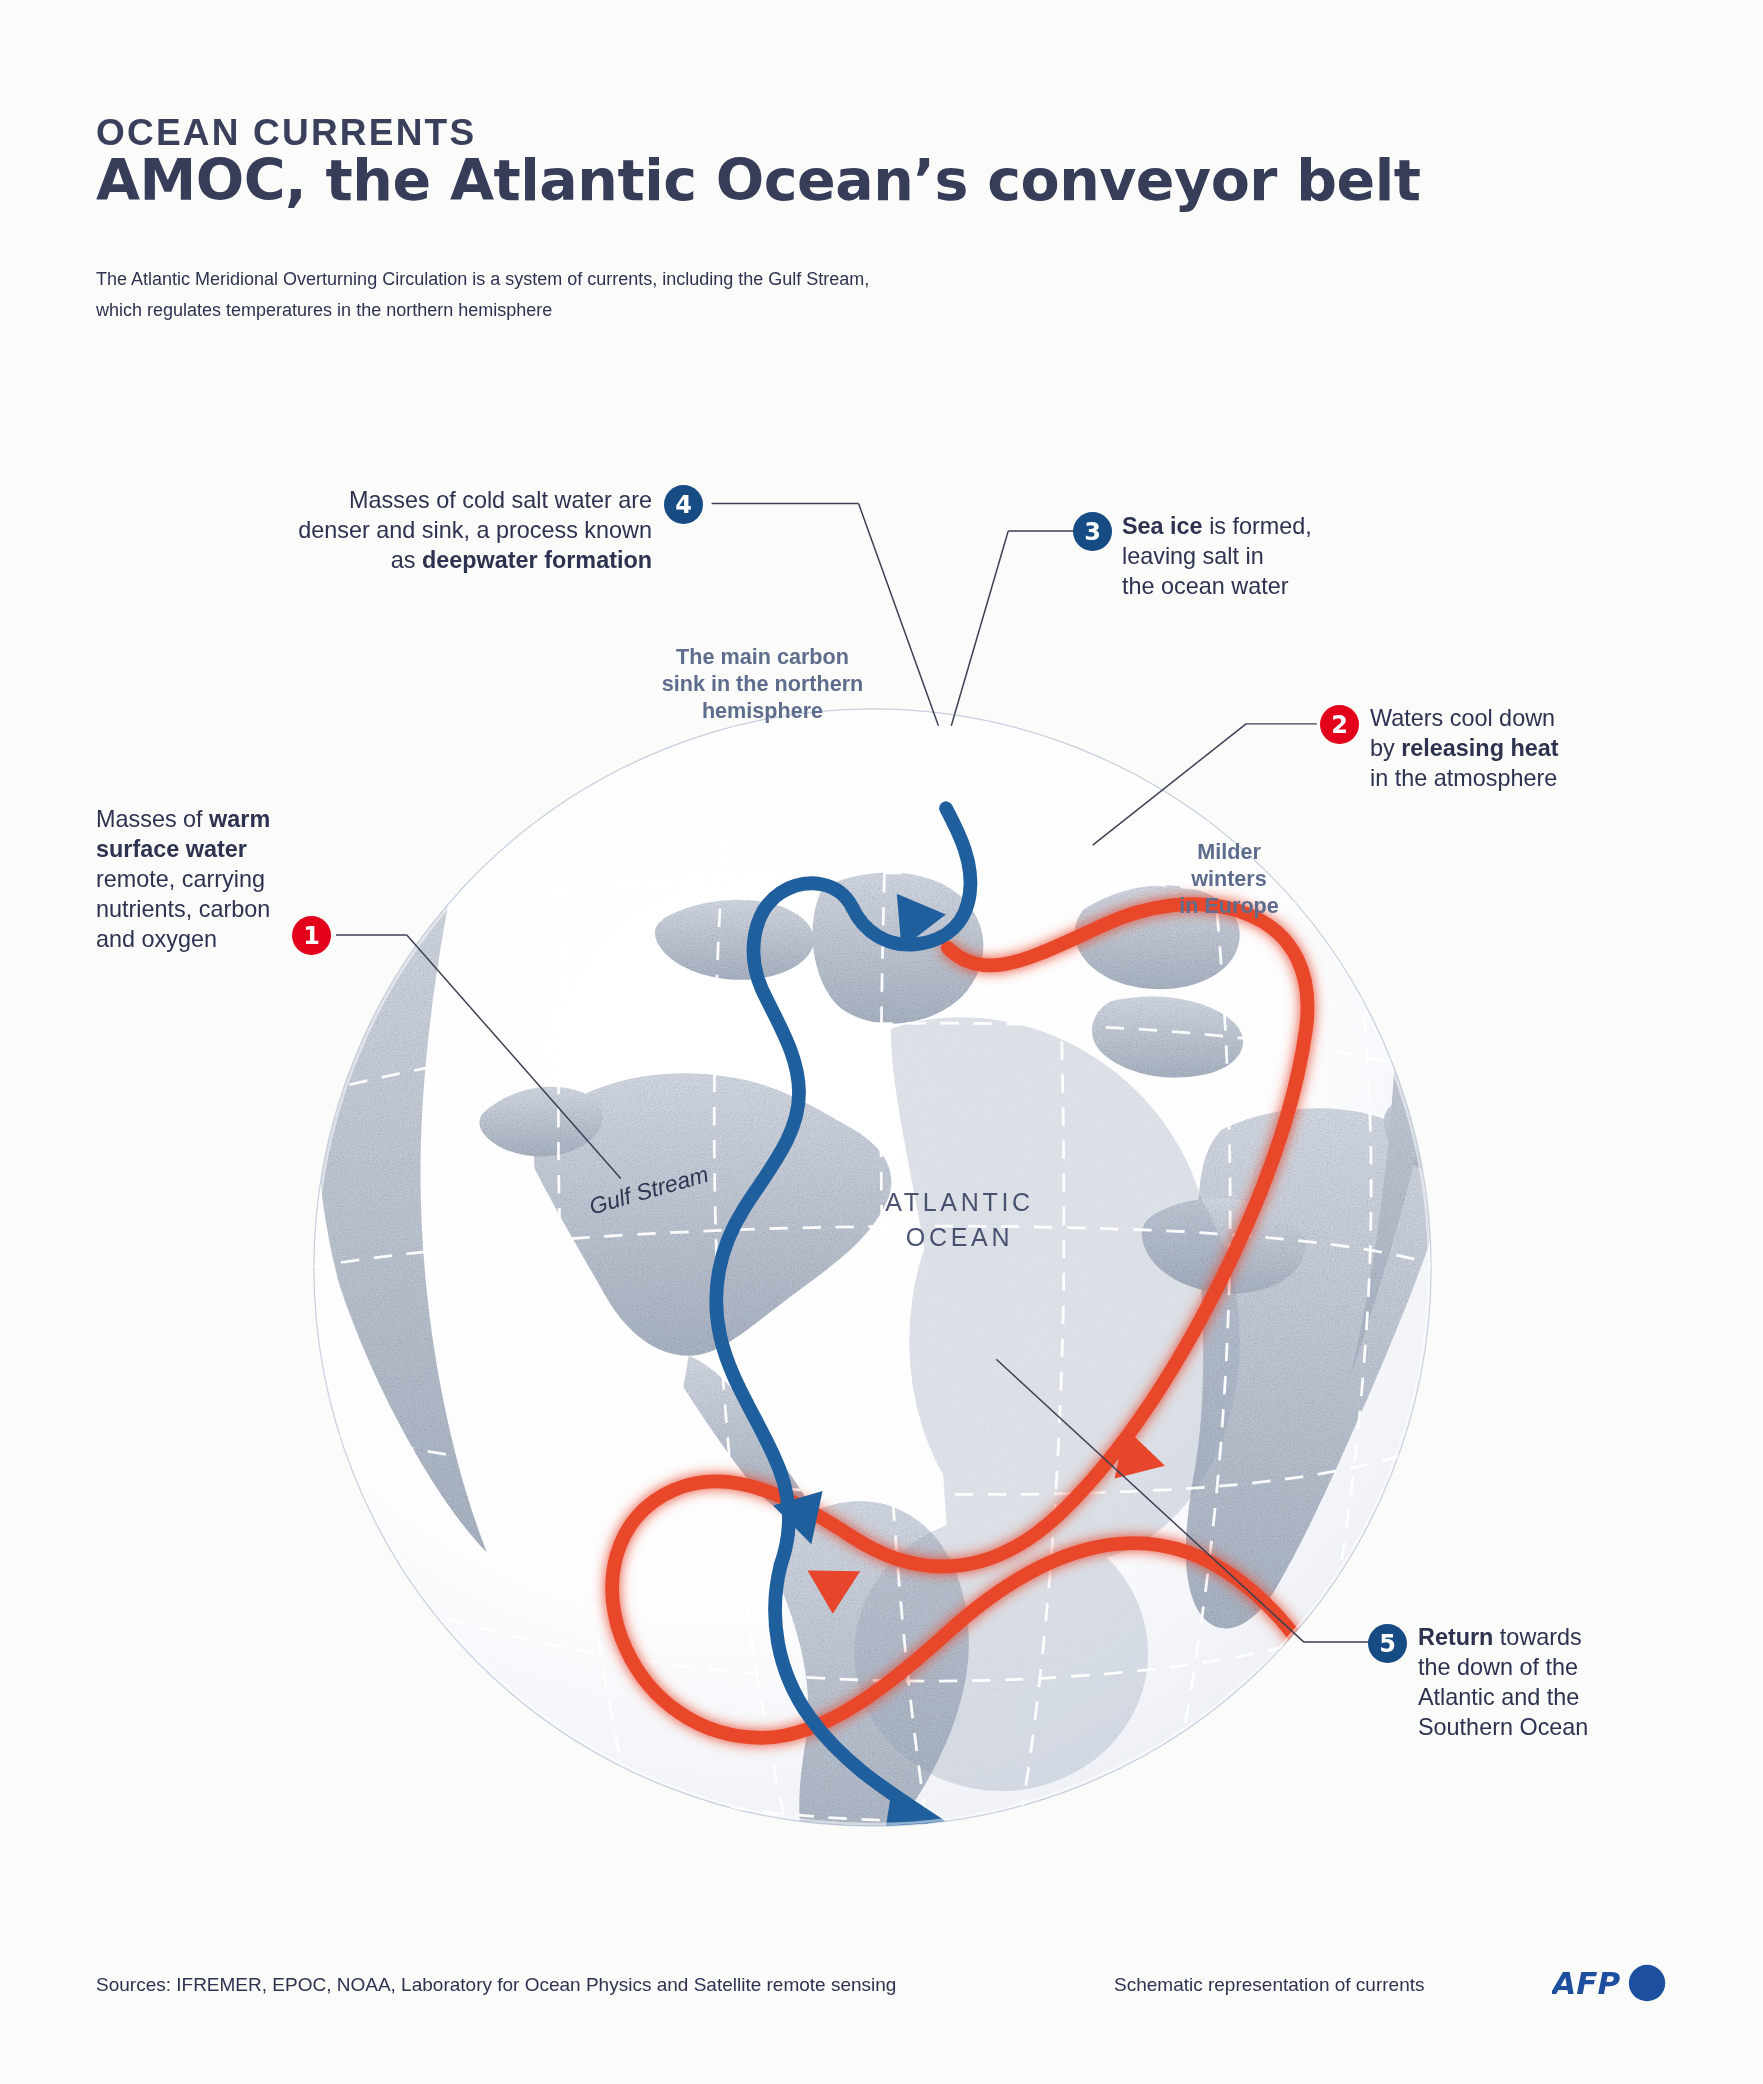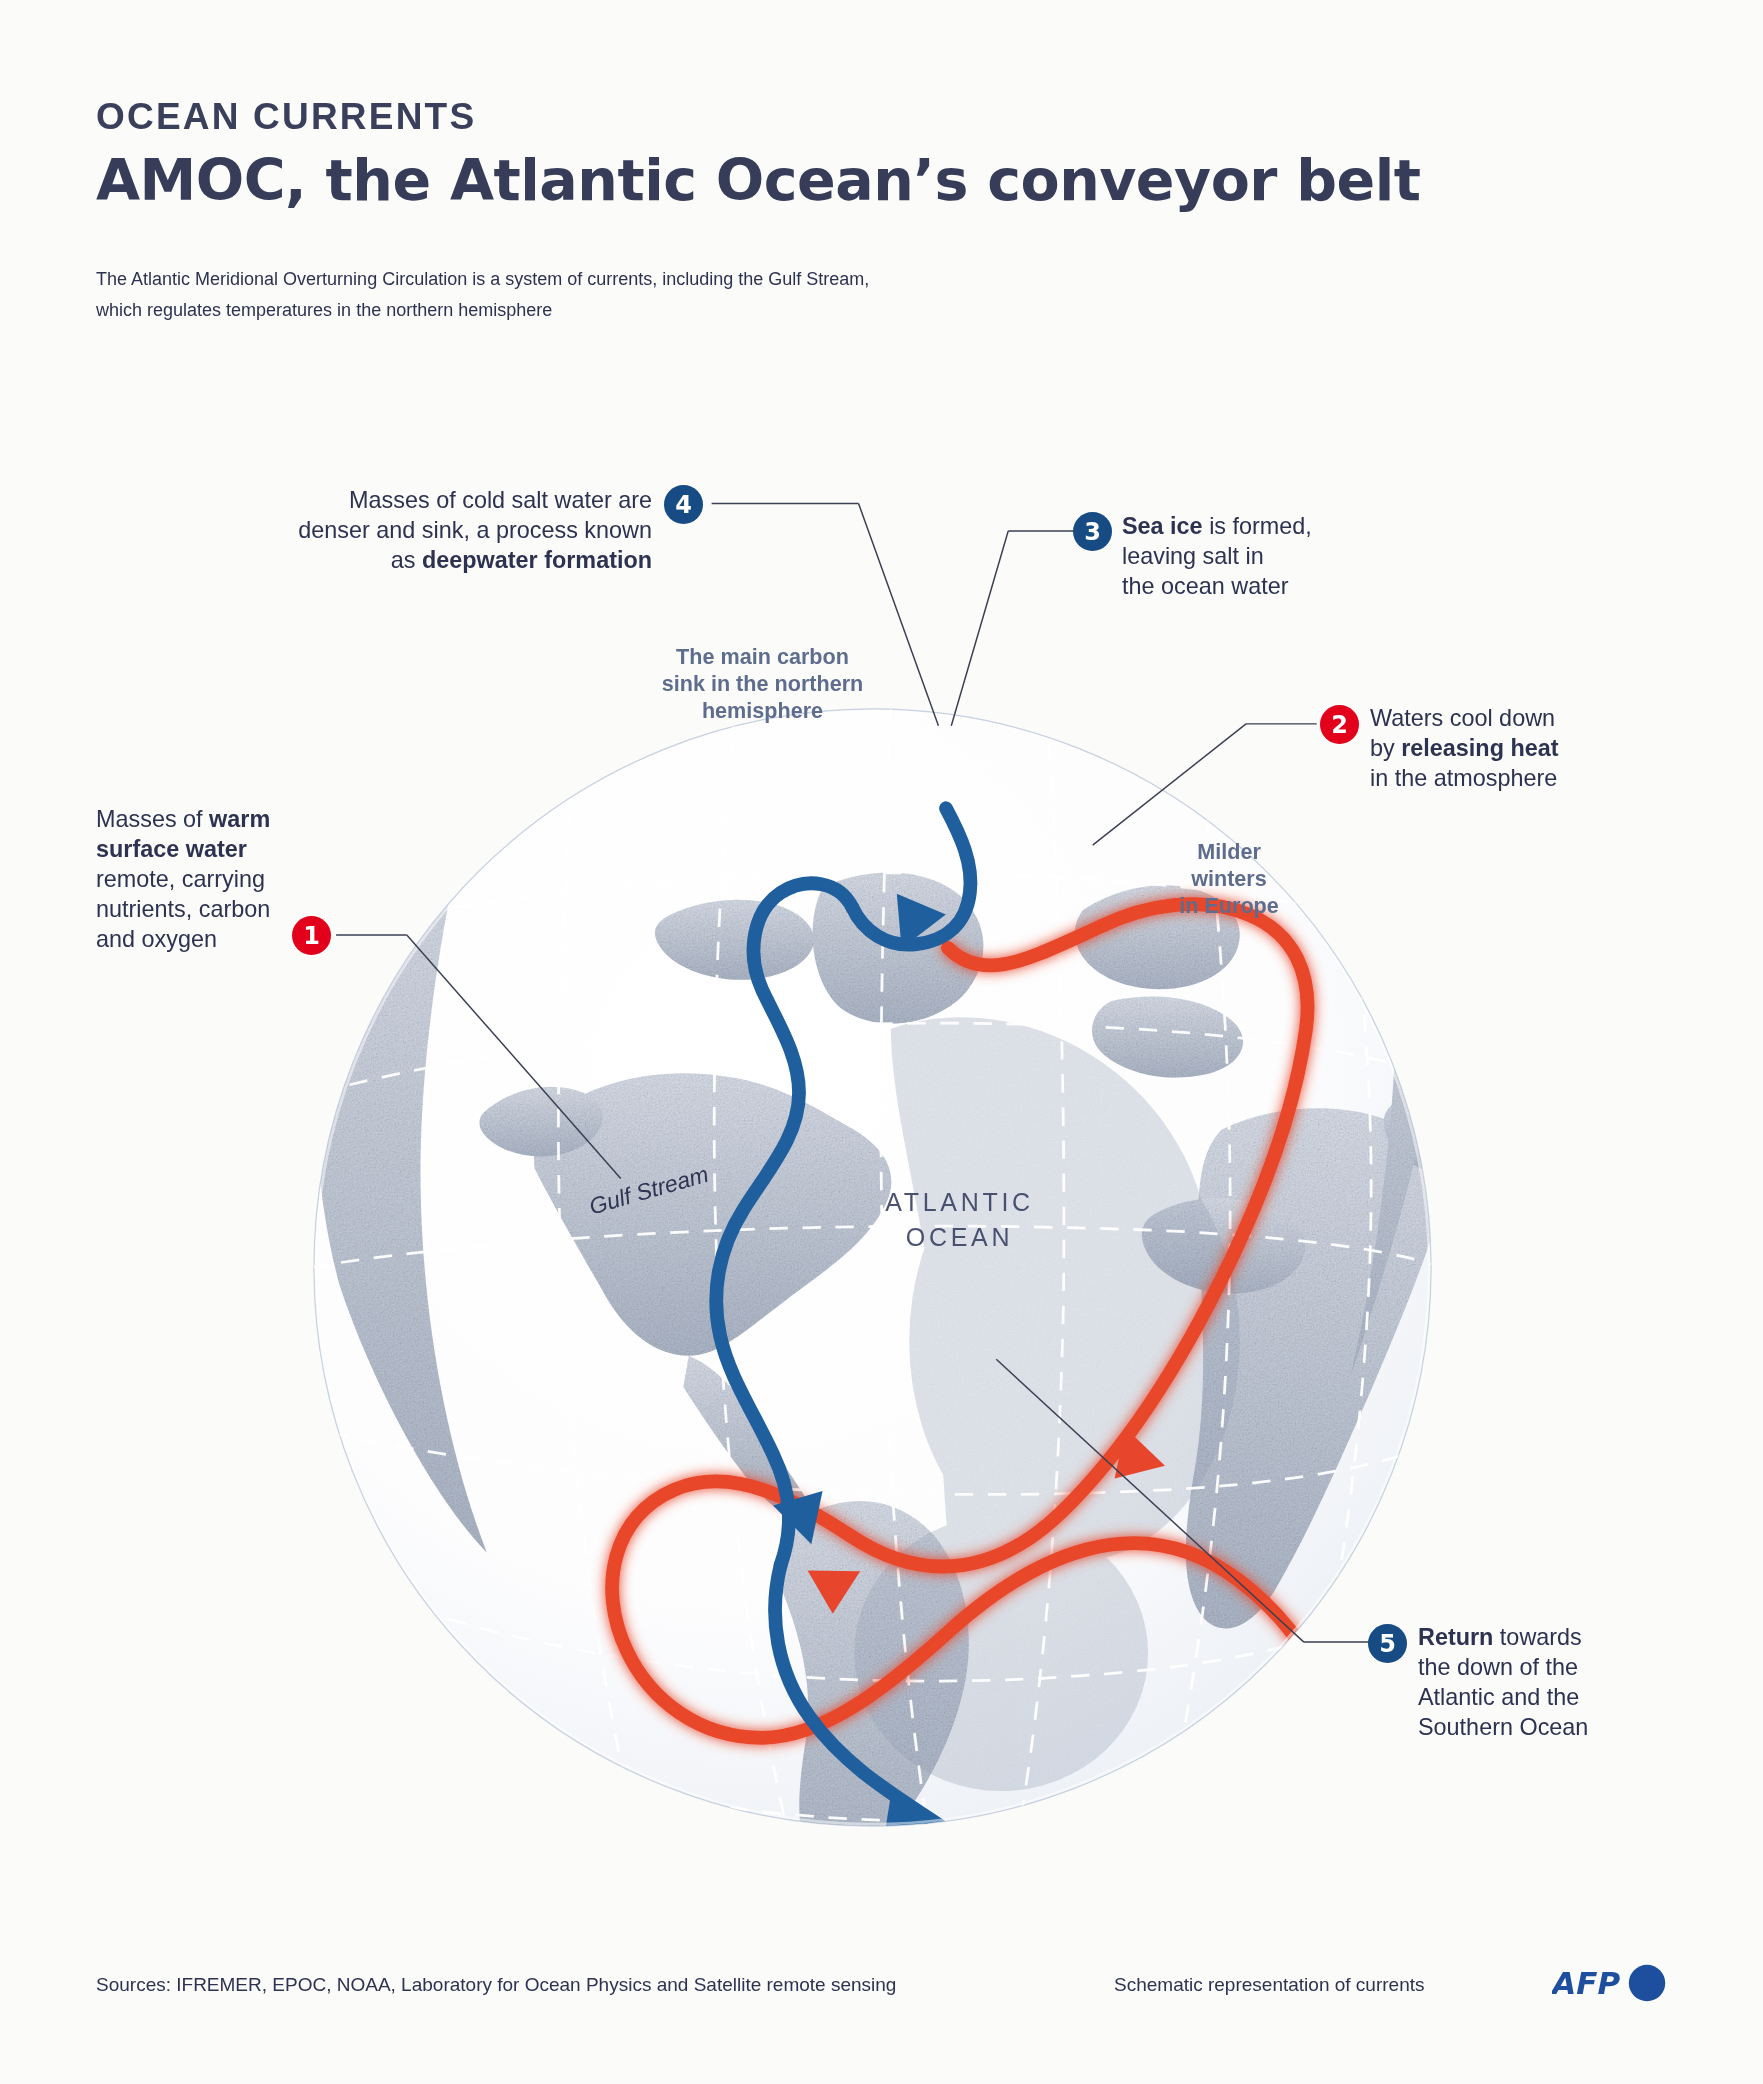--- a/index.html
+++ b/index.html
@@ -10,21 +10,21 @@
     overflow: hidden;
   }
   #page {
     position: relative;
     width: 1763px; height: 2085px;
     background: #fbfbfa;
   }
 
   
   .kicker {
-    position: absolute; left: 96px; top: 96px;
+    position: absolute; left: 96px; top: 112px;
     font-size: 37px; font-weight: bold; letter-spacing: 2.2px;
     color: #3a3f5c; font-family: "Liberation Sans", sans-serif;
   }
   .headline {
     position: absolute; left: 96px; top: 147px;
     font-size: 57px; font-weight: bold; letter-spacing: -0.5px;
     color: #373c59; white-space: nowrap;
     font-family: "DejaVu Sans", sans-serif;
   }
   .standfirst {

